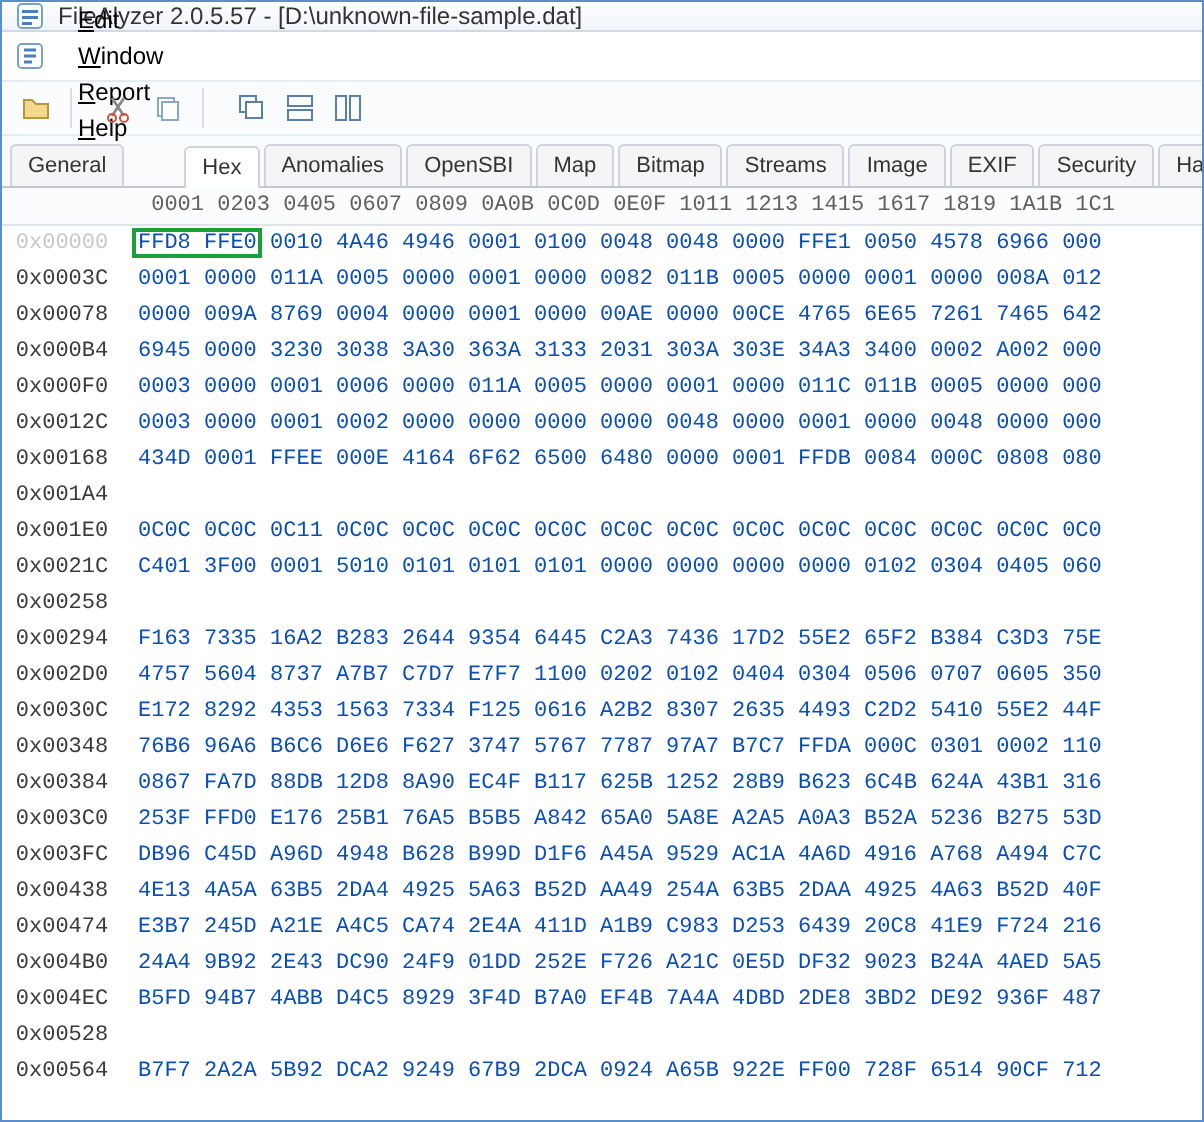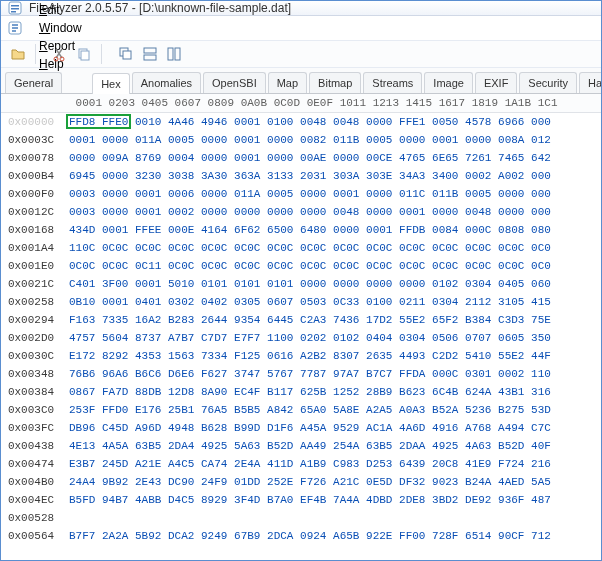--- a/index.html
+++ b/index.html
@@ -207,24 +207,24 @@
     <span class="bytes-col"> 0001 0203 0405 0607 0809 0A0B 0C0D 0E0F 1011 1213 1415 1617 1819 1A1B 1C1</span>
   </div>
   <div id="hex-rows">
       <div class="hex-row"><span class="offset-col" style="color: rgb(200, 200, 200);">0x00000</span><span class="bytes-col">FFD8 FFE0 0010 4A46 4946 0001 0100 0048 0048 0000 FFE1 0050 4578 6966 000</span></div>
       <div class="hex-row"><span class="offset-col">0x0003C</span><span class="bytes-col">0001 0000 011A 0005 0000 0001 0000 0082 011B 0005 0000 0001 0000 008A 012</span></div>
       <div class="hex-row"><span class="offset-col">0x00078</span><span class="bytes-col">0000 009A 8769 0004 0000 0001 0000 00AE 0000 00CE 4765 6E65 7261 7465 642</span></div>
       <div class="hex-row"><span class="offset-col">0x000B4</span><span class="bytes-col">6945 0000 3230 3038 3A30 363A 3133 2031 303A 303E 34A3 3400 0002 A002 000</span></div>
       <div class="hex-row"><span class="offset-col">0x000F0</span><span class="bytes-col">0003 0000 0001 0006 0000 011A 0005 0000 0001 0000 011C 011B 0005 0000 000</span></div>
       <div class="hex-row"><span class="offset-col">0x0012C</span><span class="bytes-col">0003 0000 0001 0002 0000 0000 0000 0000 0048 0000 0001 0000 0048 0000 000</span></div>
       <div class="hex-row"><span class="offset-col">0x00168</span><span class="bytes-col">434D 0001 FFEE 000E 4164 6F62 6500 6480 0000 0001 FFDB 0084 000C 0808 080</span></div>
-      <div class="hex-row"><span class="offset-col">0x001A4</span><span class="bytes-col">110C 0C0C 0C0C 0C0C 0C0C 0C0C 0C0C 0C0C 0C0C 0C0C 0C0C 0C0C 0C0C 0C0C 0C0</span></div>
+      <div class="hex-row"><span class="offset-col">0x001A4</span></div>
       <div class="hex-row"><span class="offset-col">0x001E0</span><span class="bytes-col">0C0C 0C0C 0C11 0C0C 0C0C 0C0C 0C0C 0C0C 0C0C 0C0C 0C0C 0C0C 0C0C 0C0C 0C0</span></div>
       <div class="hex-row"><span class="offset-col">0x0021C</span><span class="bytes-col">C401 3F00 0001 5010 0101 0101 0101 0000 0000 0000 0000 0102 0304 0405 060</span></div>
-      <div class="hex-row"><span class="offset-col">0x00258</span><span class="bytes-col">0B10 0001 0401 0302 0402 0305 0607 0503 0C33 0100 0211 0304 2112 3105 415</span></div>
+      <div class="hex-row"><span class="offset-col">0x00258</span></div>
       <div class="hex-row"><span class="offset-col">0x00294</span><span class="bytes-col">F163 7335 16A2 B283 2644 9354 6445 C2A3 7436 17D2 55E2 65F2 B384 C3D3 75E</span></div>
       <div class="hex-row"><span class="offset-col">0x002D0</span><span class="bytes-col">4757 5604 8737 A7B7 C7D7 E7F7 1100 0202 0102 0404 0304 0506 0707 0605 350</span></div>
       <div class="hex-row"><span class="offset-col">0x0030C</span><span class="bytes-col">E172 8292 4353 1563 7334 F125 0616 A2B2 8307 2635 4493 C2D2 5410 55E2 44F</span></div>
       <div class="hex-row"><span class="offset-col">0x00348</span><span class="bytes-col">76B6 96A6 B6C6 D6E6 F627 3747 5767 7787 97A7 B7C7 FFDA 000C 0301 0002 110</span></div>
       <div class="hex-row"><span class="offset-col">0x00384</span><span class="bytes-col">0867 FA7D 88DB 12D8 8A90 EC4F B117 625B 1252 28B9 B623 6C4B 624A 43B1 316</span></div>
       <div class="hex-row"><span class="offset-col">0x003C0</span><span class="bytes-col">253F FFD0 E176 25B1 76A5 B5B5 A842 65A0 5A8E A2A5 A0A3 B52A 5236 B275 53D</span></div>
       <div class="hex-row"><span class="offset-col">0x003FC</span><span class="bytes-col">DB96 C45D A96D 4948 B628 B99D D1F6 A45A 9529 AC1A 4A6D 4916 A768 A494 C7C</span></div>
       <div class="hex-row"><span class="offset-col">0x00438</span><span class="bytes-col">4E13 4A5A 63B5 2DA4 4925 5A63 B52D AA49 254A 63B5 2DAA 4925 4A63 B52D 40F</span></div>
       <div class="hex-row"><span class="offset-col">0x00474</span><span class="bytes-col">E3B7 245D A21E A4C5 CA74 2E4A 411D A1B9 C983 D253 6439 20C8 41E9 F724 216</span></div>
       <div class="hex-row"><span class="offset-col">0x004B0</span><span class="bytes-col">24A4 9B92 2E43 DC90 24F9 01DD 252E F726 A21C 0E5D DF32 9023 B24A 4AED 5A5</span></div>

